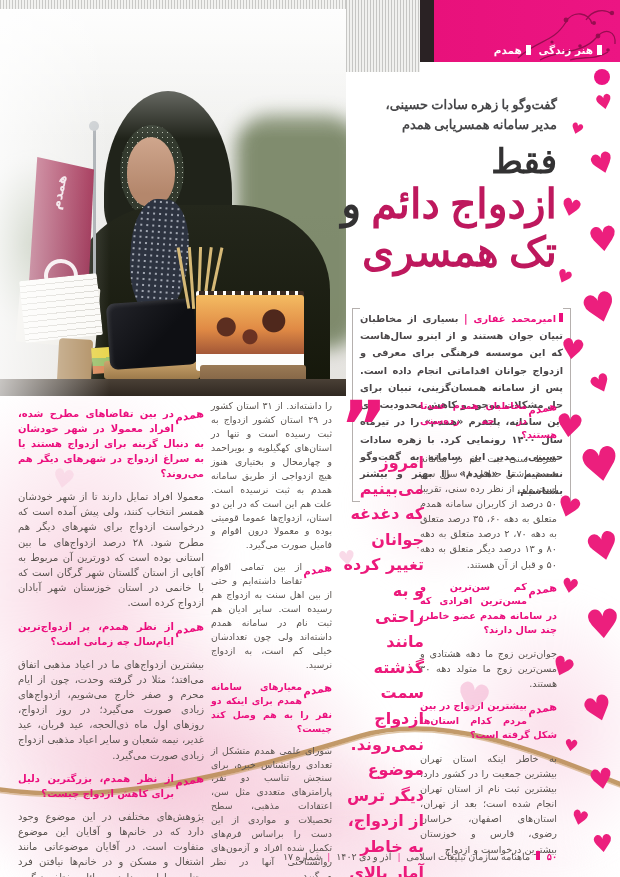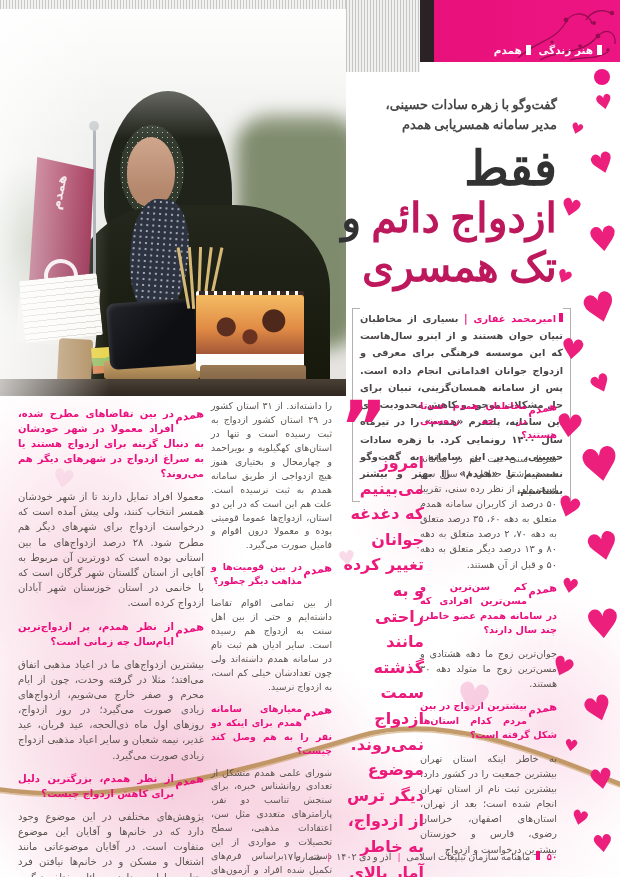--- a/index.html
+++ b/index.html
@@ -88,21 +88,21 @@
   .ph-cal-base{left:200px;top:356px;width:106px;height:32px;border-radius:3px;
     background:linear-gradient(180deg,#9a7a55,#6f5238);}
   .ph-desk{left:0;top:370px;width:346px;height:26px;background:linear-gradient(180deg,#4a4036,#221c16);}
   .ph-haze-top{left:0;top:0;width:346px;height:130px;background:linear-gradient(180deg,rgba(255,255,255,.85),rgba(255,255,255,0));}
   .ph-haze-left{left:0;top:0;width:110px;height:387px;background:linear-gradient(90deg,rgba(255,255,255,.7),rgba(255,255,255,0));}
 
   
   .title-area{position:absolute;left:350px;top:95px;width:207px;direction:rtl;text-align:right;font-family:Liberation Serif, serif;}
   .kicker{font-size:13px;font-weight:bold;color:#474749;line-height:1.5;}
   .headline{margin-top:10px;font-weight:bold;white-space:nowrap;}
-  .h1{font-size:48px;line-height:1.05;color:#333233;}
+  .h1{font-size:34px;line-height:1.05;color:#333233;}
   .h2,.h3{font-size:41px;line-height:1.18;}
   .pink{color:#be185d;}
   .dark{color:#333233;}
 
   .intro{position:absolute;left:352px;top:308px;width:203px;padding:2px 8px;direction:rtl;
     text-align:justify;font-size:9.8px;font-weight:bold;color:#4b4749;line-height:1.76;}
   .bracket{position:absolute;top:0;bottom:0;width:7px;}
   .bracket.bl{left:0;border-left:1.5px solid #b5b0ae;border-top:1.5px solid #b5b0ae;border-bottom:1.5px solid #b5b0ae;}
   .bracket.br{right:0;border-right:1.5px solid #b5b0ae;border-top:1.5px solid #b5b0ae;border-bottom:1.5px solid #b5b0ae;}
   .intro .tag{color:#ec0e7d;}
@@ -238,21 +238,21 @@
     <p class="qa-q"><span class="stamp">همدم</span><span>مخاطبان همدم عمدتا در چه رده‌سنی هستند؟</span></p>
     <p class="qa-a">شرط سنی ثبت نام در سامانه همدم داشتن حداقل ۱۸ سال سن است ولی از نظر رده سنی، تقریبا ۵۰ درصد از کاربران سامانه همدم متعلق به دهه ۶۰، ۳۵ درصد متعلق به دهه ۷۰، ۲ درصد متعلق به دهه ۸۰ و ۱۳ درصد دیگر متعلق به دهه ۵۰ و قبل از آن هستند.</p>
     <p class="qa-q"><span class="stamp">همدم</span><span>کم سن‌ترین و مسن‌ترین افرادی که در سامانه همدم عضو خاطر، چند سال دارند؟</span></p>
     <p class="qa-a">جوان‌ترین زوج ما دهه هشتادی و مسن‌ترین زوج ما متولد دهه ۳۰ هستند.</p>
     <p class="qa-q"><span class="stamp">همدم</span><span>بیشترین ازدواج در بین مردم کدام استان‌ها شکل گرفته است؟</span></p>
     <p class="qa-a">به خاطر اینکه استان تهران بیشترین جمعیت را در کشور دارد، بیشترین ثبت نام از استان تهران انجام شده است؛ بعد از تهران، استان‌های اصفهان، خراسان رضوی، فارس و خوزستان بیشترین درخواست و ازدواج</p>
   </div>
 
   <div class="col col-mid">
     <p class="qa-a">را داشته‌اند. از ۳۱ استان کشور در ۲۹ استان کشور ازدواج به ثبت رسیده است و تنها در استان‌های کهگیلویه و بویراحمد و چهارمحال و بختیاری هنوز هیچ ازدواجی از طریق سامانه همدم به ثبت نرسیده است. علت هم این است که در این دو استان، ازدواج‌ها عموما قومیتی بوده و معمولا درون اقوام و فامیل صورت می‌گیرد.</p>
-    <p class="qa-q"><span class="stamp">همدم</span><span>در بین قومیت‌ها و مذاهب دیگر چطور؟</span></p>
+    <p class="qa-q"><span class="stamp">همدم</span></p>
     <p class="qa-a">از بین تمامی اقوام تقاضا داشته‌ایم و حتی از بین اهل سنت به ازدواج هم رسیده است. سایر ادیان هم ثبت نام در سامانه همدم داشته‌اند ولی چون تعدادشان خیلی کم است، به ازدواج نرسید.</p>
     <p class="qa-q"><span class="stamp">همدم</span><span>معیارهای سامانه همدم برای اینکه دو نفر را به هم وصل کند چیست؟</span></p>
     <p class="qa-a">شورای علمی همدم متشکل از تعدادی روانشناس خبره، برای سنجش تناسب دو نفر، پارامترهای متعددی مثل سن، اعتقادات مذهبی، سطح تحصیلات و مواردی از این دست را براساس فرم‌های تکمیل شده افراد و آزمون‌های روانشناختی آنها در نظر می‌گیرد.</p>
   </div>
 
   <div class="pullquote">
     <span class="pq-marks">”</span>
     <div class="pq-text">امروز می‌بینیم که دغدغه جوانان تغییر کرده و به راحتی مانند گذشته سمت ازدواج نمی‌روند. موضوع دیگر ترس از ازدواج، به خاطر آمار بالای طلاق است که باعث می‌شود جوانان کمتر به فکر ازدواج باشند</div>
   </div>
 

